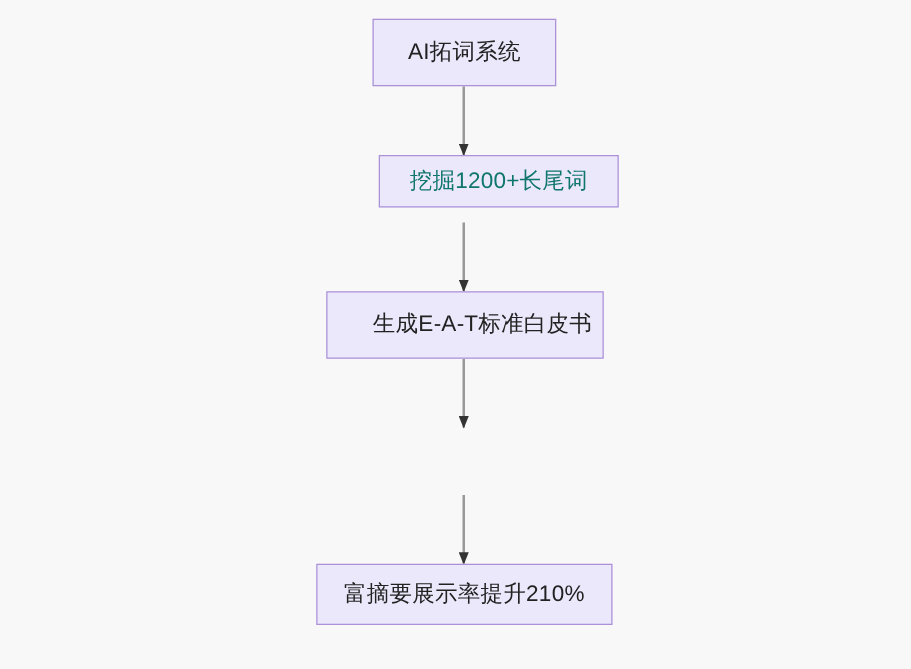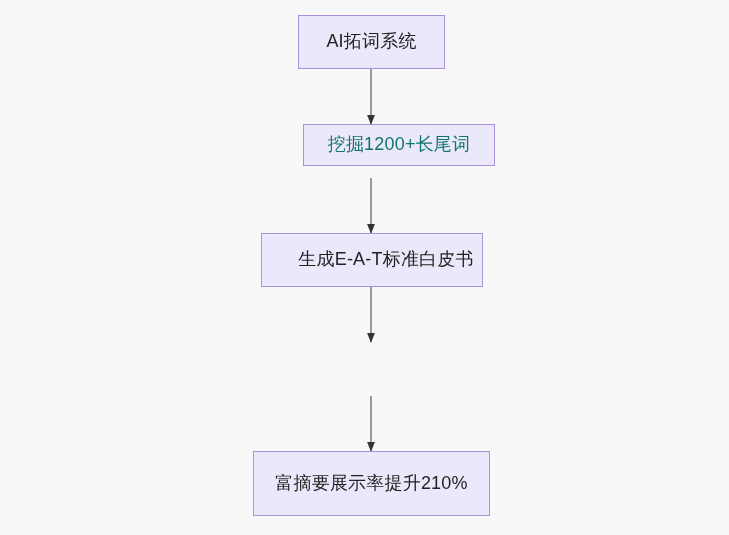--- a/index.html
+++ b/index.html
@@ -70,17 +70,17 @@
 
   <div class="node" style="left: 276px; top: 124px; width: 192px; height: 42px; background: rgb(236, 232, 251); border-color: rgb(170, 145, 216); color: #0f766e; margin-left: 27px;">
     <span class="node-label">挖掘1200+长尾词</span>
   </div>
 
   <div class="node" style="left: 261px; top: 233px; width: 222px; height: 54px; background: rgb(236, 232, 251); border-color: rgb(170, 145, 216); color: rgb(34, 34, 34); padding-left: 28px;">
     <span class="node-label">生成E-A-T标准白皮书</span>
   </div>
 
 
-  <div class="node" style="left: 253px; top: 451px; width: 237px; height: 65px; background: rgb(236, 232, 251); border-color: rgb(170, 145, 216); color: rgb(34, 34, 34);">
+  <div class="node" style="left: 253px; top: 451px; width: 237px; height: 49px; background: rgb(236, 232, 251); border-color: rgb(170, 145, 216); color: rgb(34, 34, 34);">
     <span class="node-label">富摘要展示率提升210%</span>
   </div>
 
 </div>
 
 </body></html>

